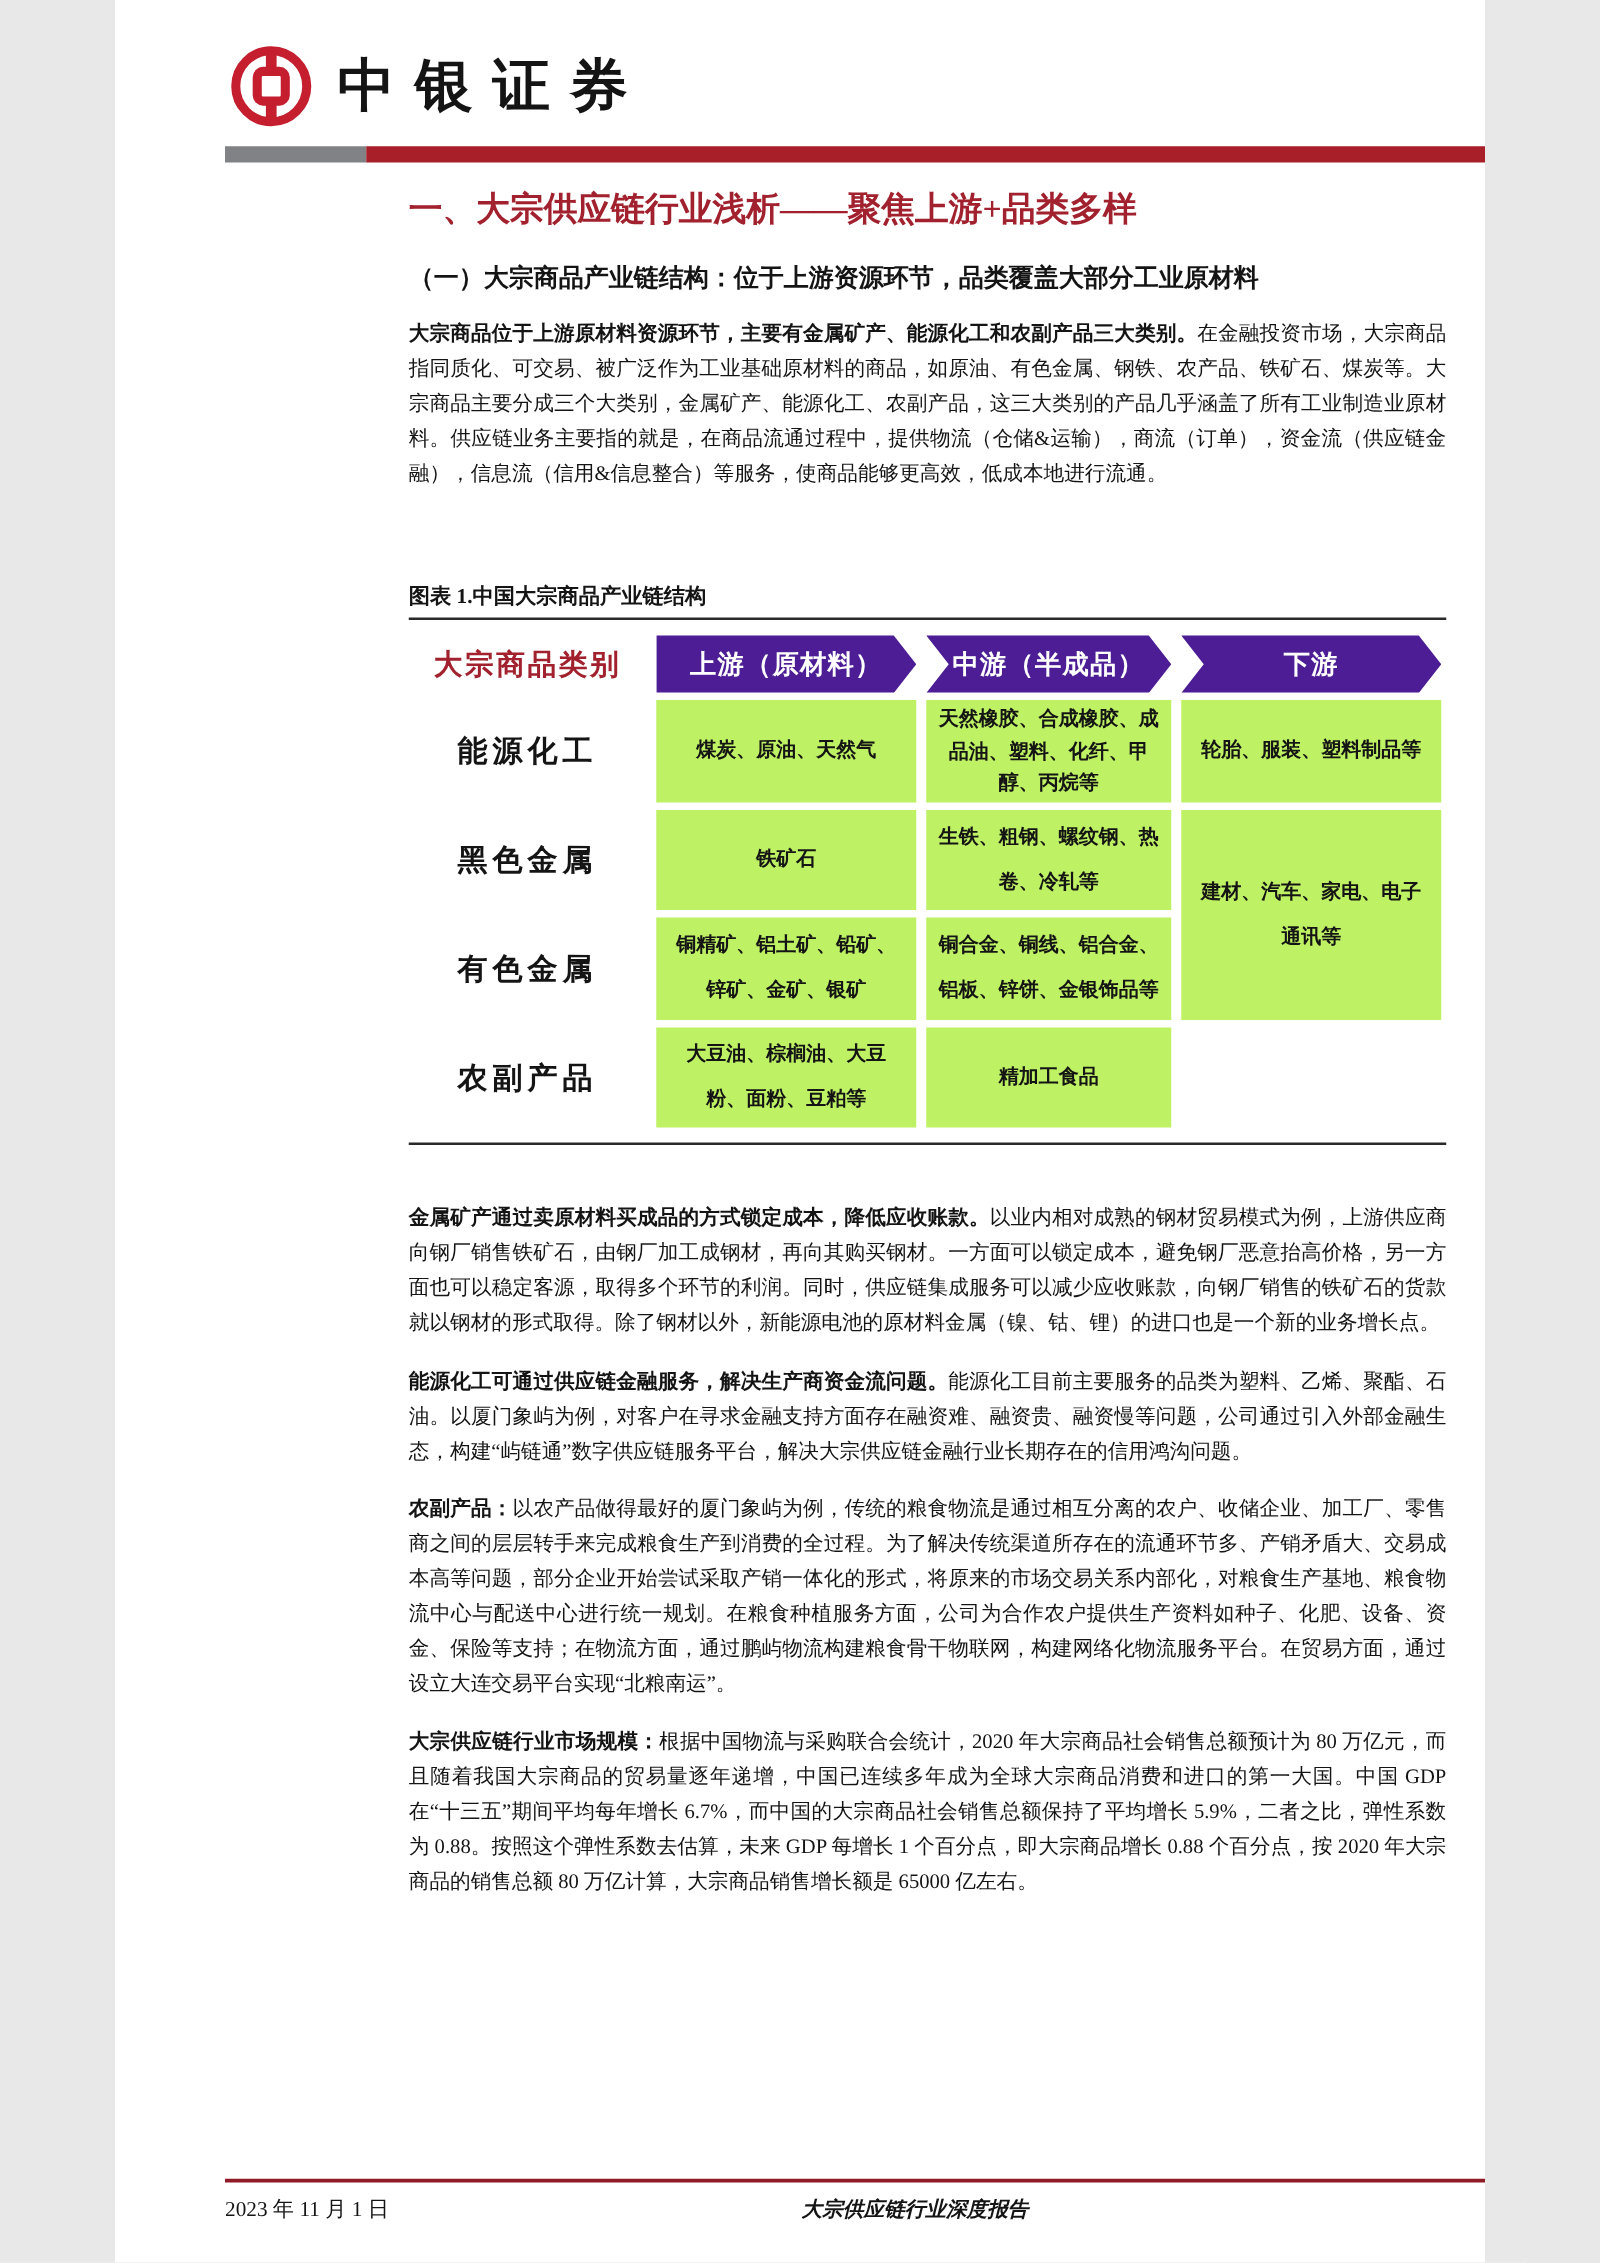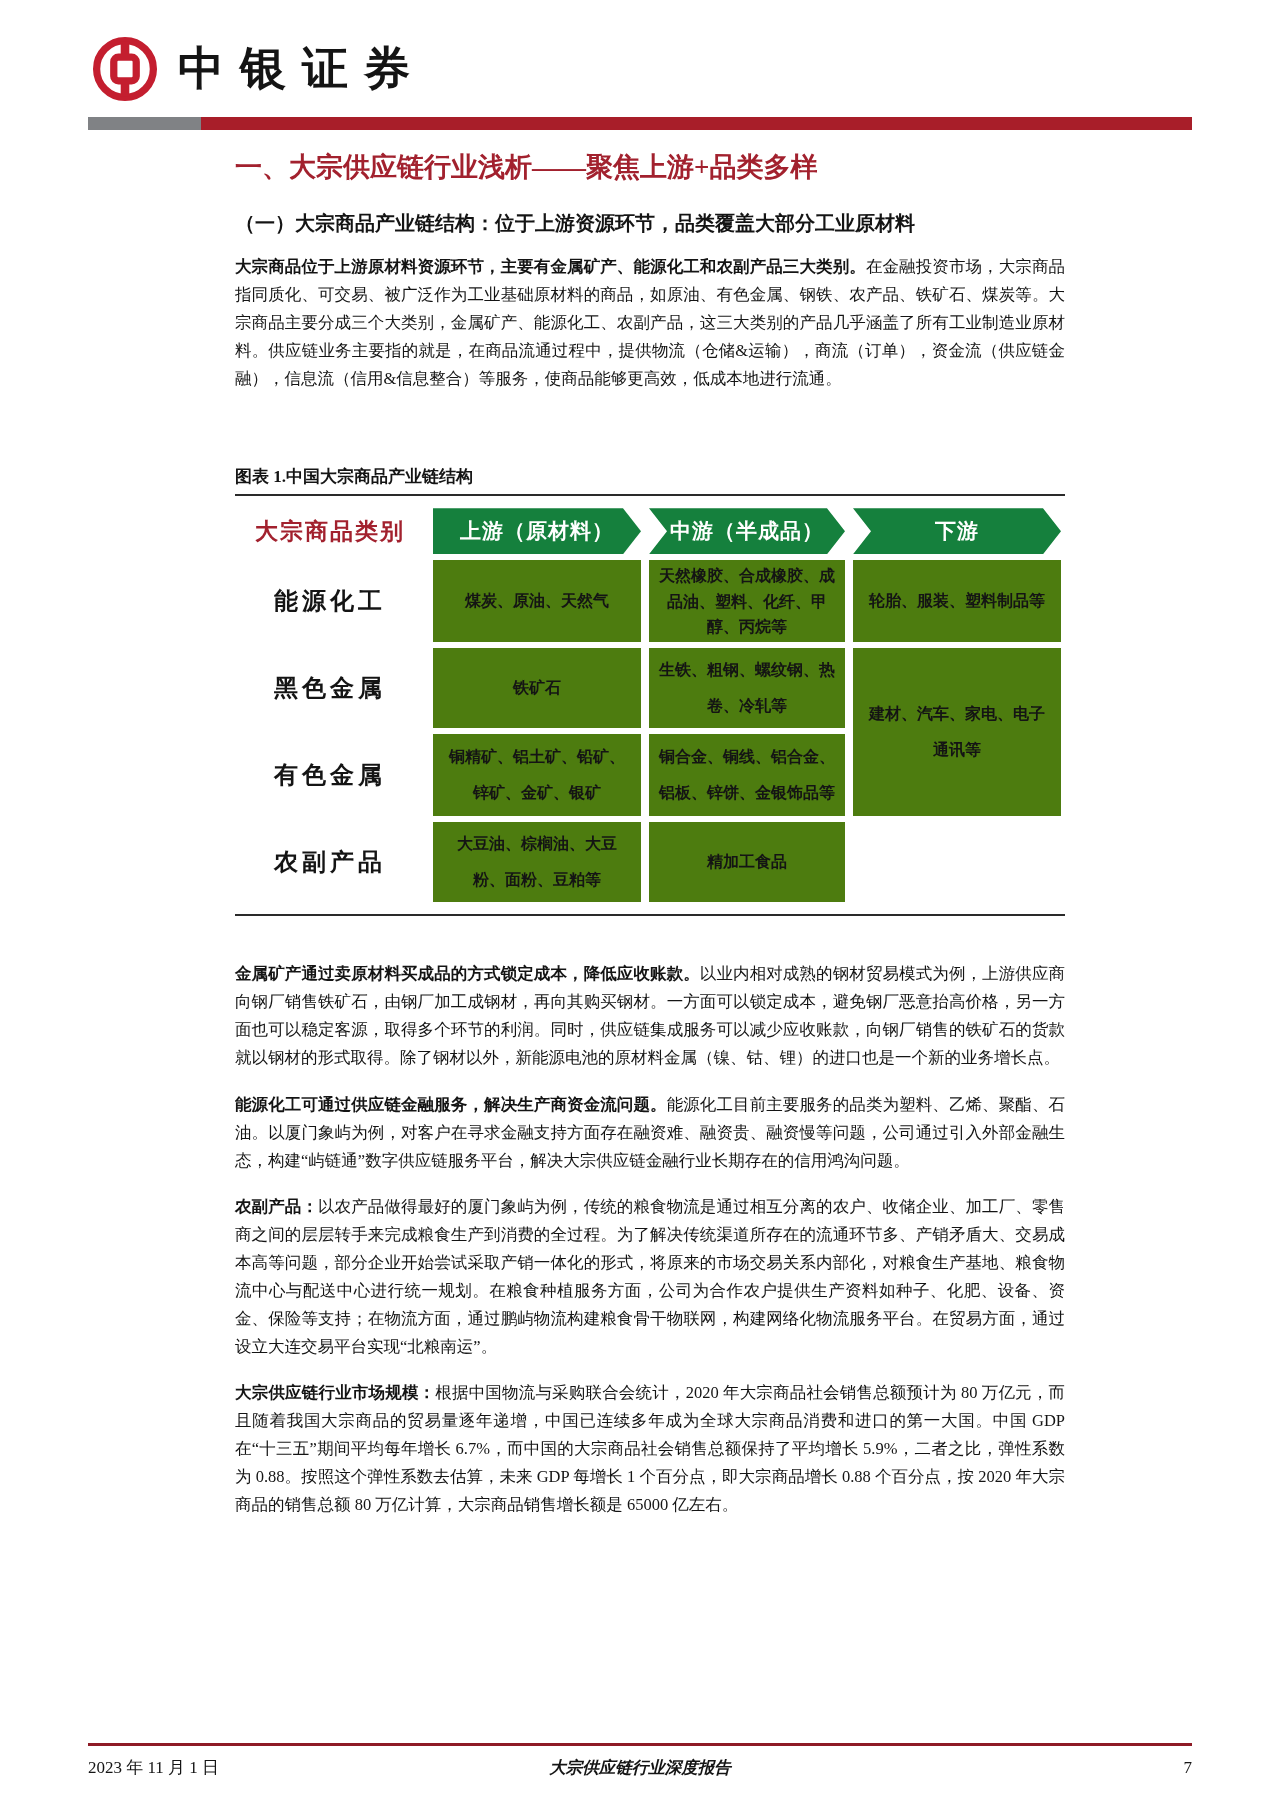--- a/index.html
+++ b/index.html
@@ -1,17 +1,17 @@
 <!DOCTYPE html>
 <html><head>
 <meta charset="utf-8">
 <style>
   html,body { margin:0; padding:0; background:#e8e8e8; }
   .page {
-    position:relative; width:1280px; height:1810px; margin:0 auto;
+    position:relative; width:1096px; height:1810px; margin:0 auto;
     background:#ffffff; font-family:"Liberation Serif", serif; color:#141414;
     overflow:hidden;
   }
   
   .logo-row { position:absolute; left:92px; top:36px; display:flex; align-items:center; gap:20px; }
   .logo-mark { width:66px; height:66px; }
   .brand-text { font-size:46px; font-weight:bold; letter-spacing:16px; color:#141414; line-height:1; }
   .brand-bar { position:absolute; left:88px; top:117px; width:1104px; height:13px; display:flex; }
   .brand-bar .seg-gray { width:113px; background:#808285; }
   .brand-bar .seg-red  { flex:1; background:#a81e29; }
@@ -30,27 +30,27 @@
   .fig-rule.bottom { margin:12px 0 4px 0; }
   .fig-grid {
     display:grid;
     grid-template-columns:190px 208px 196px 208px;
     grid-template-rows:46px 82px 80px 82px 80px;
     gap:6px 8px;
     margin-top:12px;
   }
   .corner { display:flex; align-items:center; justify-content:center;
             font-size:23px; font-weight:bold; color:#a2212e; letter-spacing:2px; }
-  .arrow { background:#15803d; color:#ffffff; font-size:21px; font-weight:bold;
+  .arrow { background:#4c1d95; color:#ffffff; font-size:21px; font-weight:bold;
            display:flex; align-items:center; justify-content:center; letter-spacing:1px; }
   .arrow.first { clip-path:polygon(0 0, calc(100% - 18px) 0, 100% 50%, calc(100% - 18px) 100%, 0 100%); }
   .arrow.notch { clip-path:polygon(0 0, calc(100% - 18px) 0, 100% 50%, calc(100% - 18px) 100%, 0 100%, 18px 50%); }
   .cat { display:flex; align-items:center; justify-content:center;
          font-size:24px; font-weight:bold; letter-spacing:4px; }
-  .cell { background:#4d7c0f; display:flex; align-items:center; justify-content:center;
+  .cell { background:#bef264; display:flex; align-items:center; justify-content:center;
           text-align:center; font-size:16px; font-weight:bold; line-height:2.3; padding:2px 10px; }
   .cell.dense { line-height:1.6; }
   .cell.merged { grid-row:span 2; line-height:2.3; }
   .fig-source { font-size:15px; font-style:italic; color:#222; margin-top:8px; }
   
   .footer-rule { position:absolute; left:88px; width:1104px; top:1743px; height:3px; background:#8e1b26; }
   .footer-row { position:absolute; left:88px; width:1104px; top:1756px;
                 display:grid; grid-template-columns:1fr auto 1fr; align-items:center; font-size:17px; }
   .footer-date { text-align:left; }
   .footer-title { text-align:center; font-weight:bold; font-size:16.5px;font-style:italic; }

